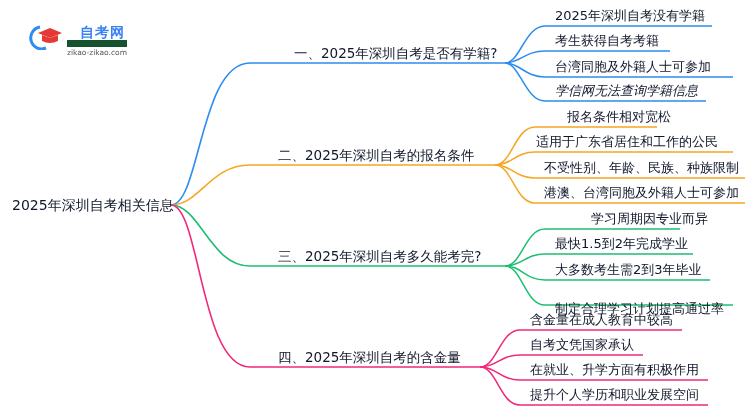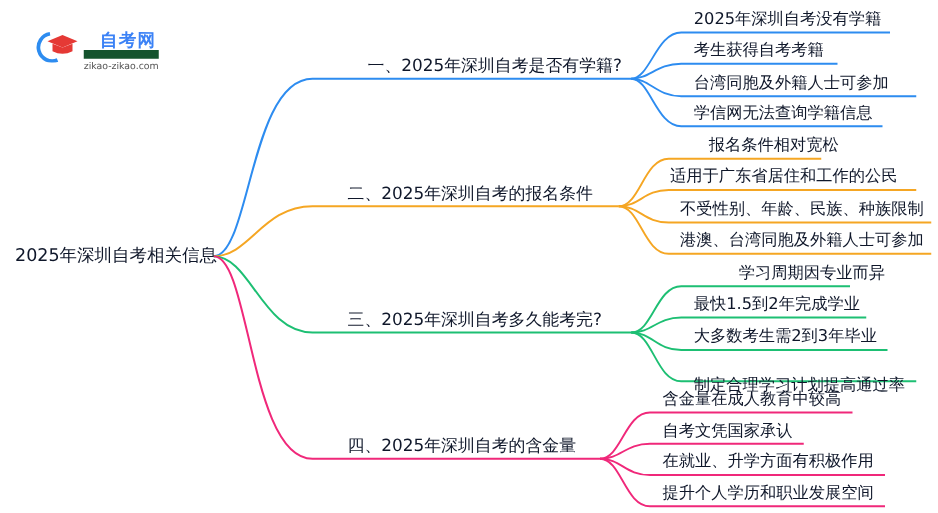--- a/index.html
+++ b/index.html
@@ -58,21 +58,21 @@
 <div class="txt root" style="left:12px; top:197px;">2025年深圳自考相关信息</div>
 
 <div class="txt branch" style="left:278px; top:45px;margin-left:16px;">一、2025年深圳自考是否有学籍?</div>
 <div class="txt branch" style="left:278px; top:147px;text-align:right;">二、2025年深圳自考的报名条件</div>
 <div class="txt branch" style="left:278px; top:248px;">三、2025年深圳自考多久能考完?</div>
 <div class="txt branch" style="left:278px; top:349px;">四、2025年深圳自考的含金量</div>
 
 <div class="txt leaf" style="left:555px; top:8px;">2025年深圳自考没有学籍</div>
 <div class="txt leaf" style="left:555px; top:33px;">考生获得自考考籍</div>
 <div class="txt leaf" style="left:555px; top:59px;">台湾同胞及外籍人士可参加</div>
-<div class="txt leaf" style="left:555px; top:83px;">学信网无法查询学籍信息</div>
+<div class="txt leaf" style="left:555px; top:83px;font-style:italic;">学信网无法查询学籍信息</div>
 
 <div class="txt leaf" style="left:567px; top:109px;">报名条件相对宽松</div>
 <div class="txt leaf" style="left:536px; top:134px;text-align:right;">适用于广东省居住和工作的公民</div>
 <div class="txt leaf" style="left:544px; top:160px;">不受性别、年龄、民族、种族限制</div>
 <div class="txt leaf" style="left:544px; top:185px;">港澳、台湾同胞及外籍人士可参加</div>
 
 <div class="txt leaf" style="left:555px; top:211px;margin-left:36px;">学习周期因专业而异</div>
 <div class="txt leaf" style="left:555px; top:236px;">最快1.5到2年完成学业</div>
 <div class="txt leaf" style="left:555px; top:262px;">大多数考生需2到3年毕业</div>
 <div class="txt leaf" style="left:555px; top:301px;">制定合理学习计划提高通过率</div>

